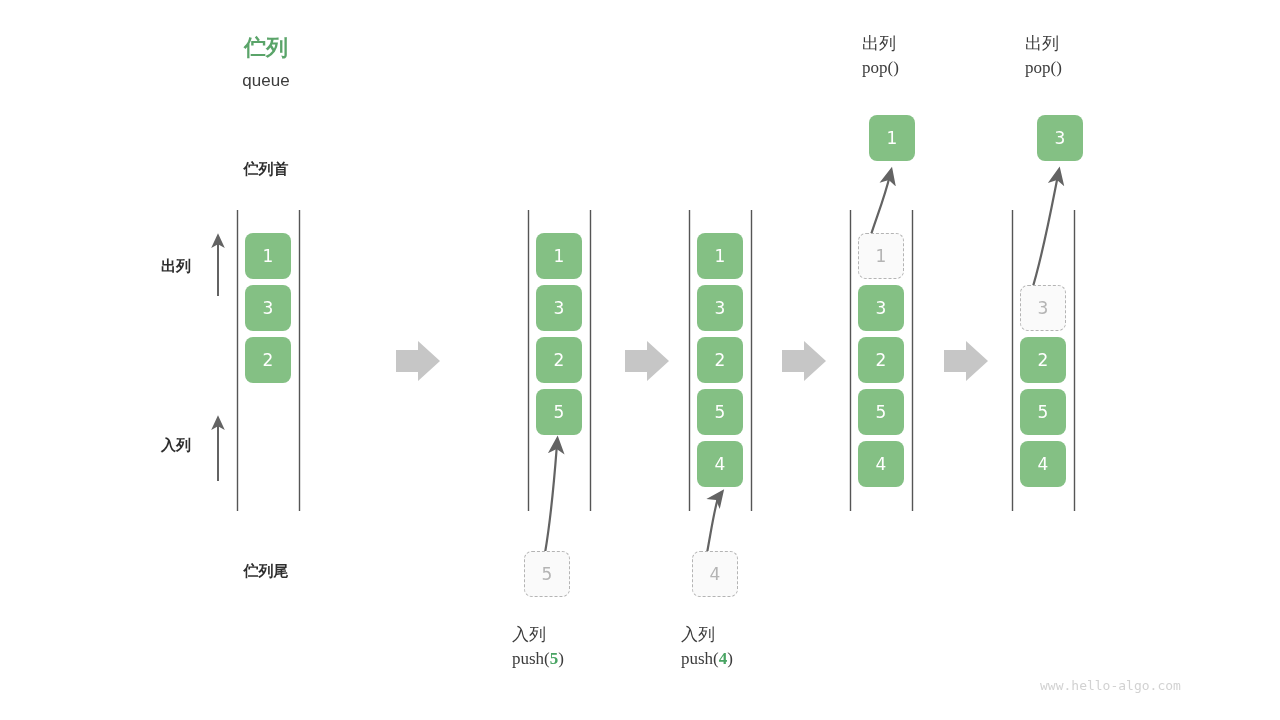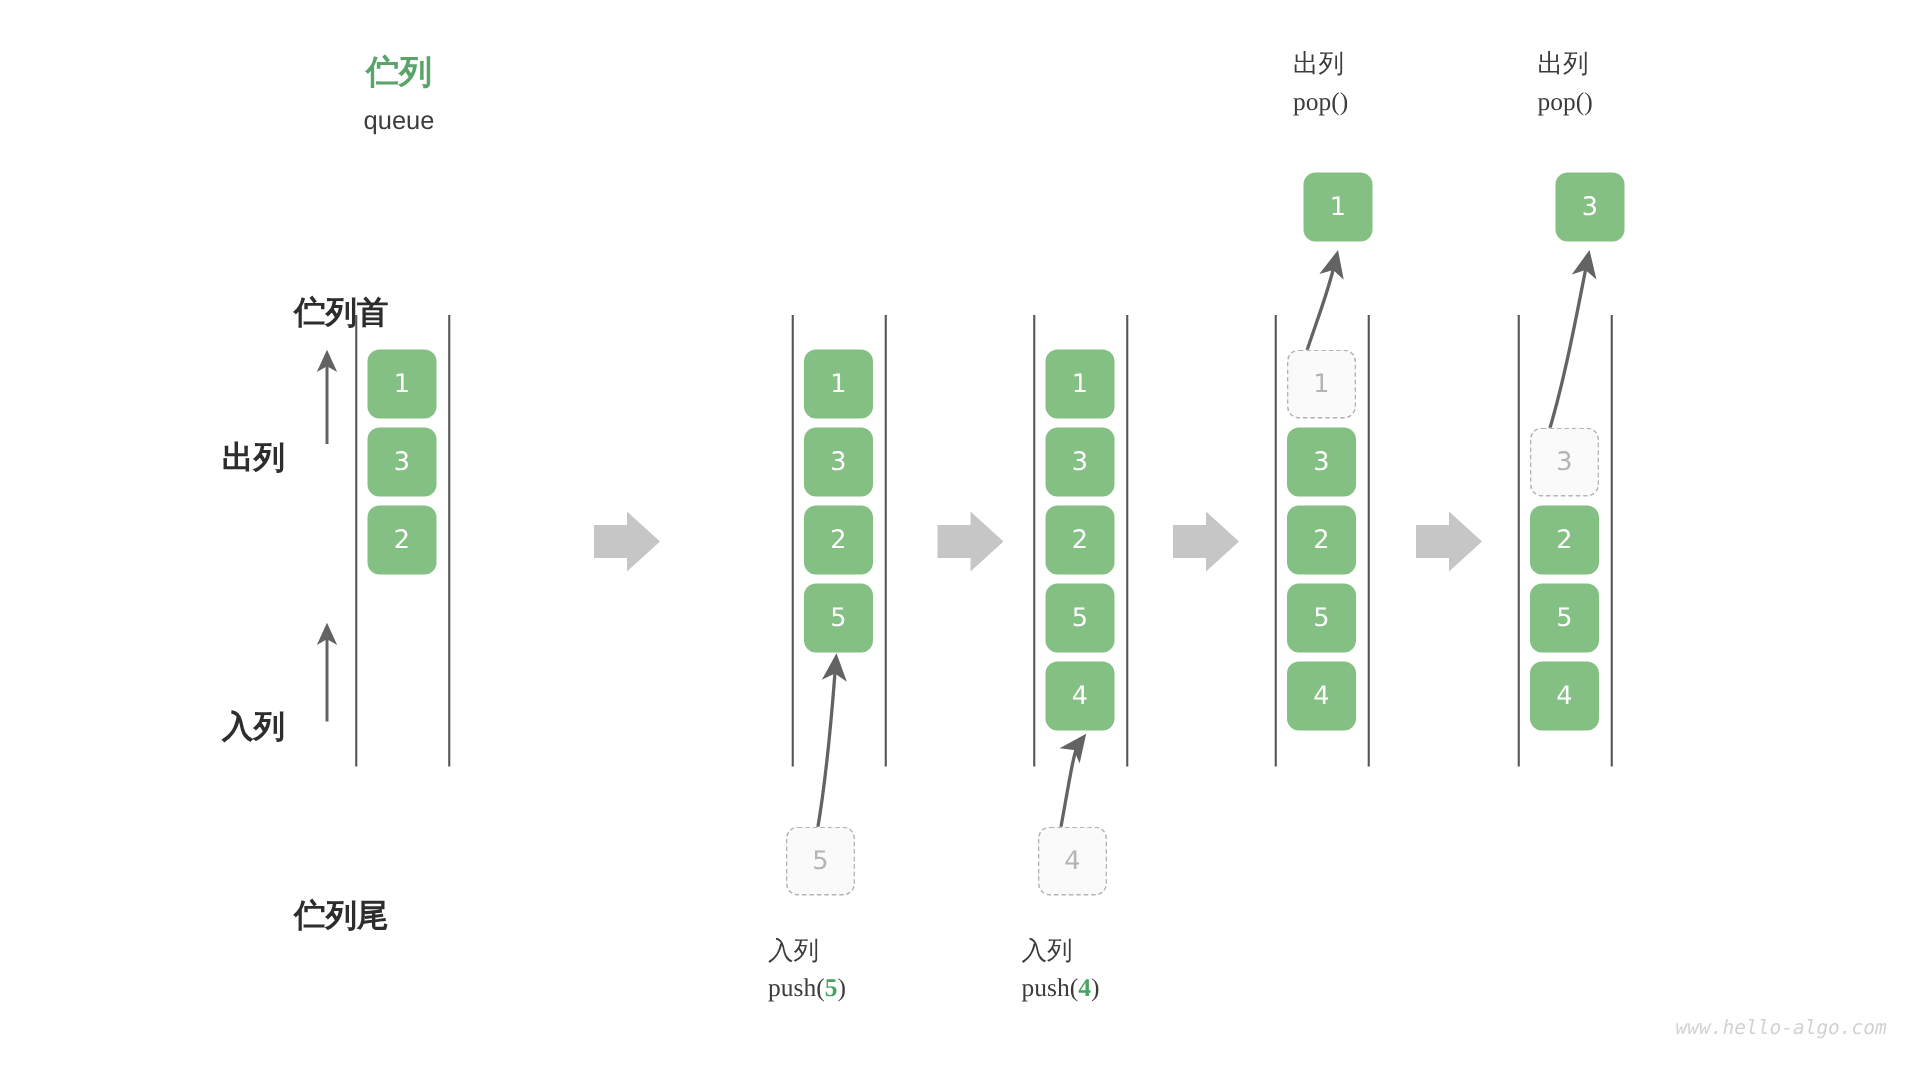--- a/index.html
+++ b/index.html
@@ -34,25 +34,25 @@
   .title-en {
     font-family: Liberation Sans, sans-serif;
     font-size: 17px;
     color: #3c3c3c;
     text-align: center;
     white-space: nowrap;
   }
 
   
   .side-label {
-    font-size: 21px;
+    font-size: 15px;
     font-weight: bold;
     color: #2d2d2d;
     white-space: nowrap;
-    margin-top: 34px;
+    text-align: center;
   }
 
   
   .op-label {
     text-align: left;
     white-space: nowrap;
     line-height: 1.45;
   }
   .op-label .op-zh {
     font-size: 17px;
@@ -218,15 +218,15 @@
     <span class="op-code"><span>pop(</span><span class="num"></span><span>)</span></span>
   </div>
   <div class="abs box" style="left:1037px; top:115px;">3</div>
   <div class="abs" style="left:1020px; top:285px;">
     <div class="box ghost" style="position:absolute; left:0; top:0;">3</div>
     <div class="box" style="position:absolute; left:0; top:52px;">2</div>
     <div class="box" style="position:absolute; left:0; top:104px;">5</div>
     <div class="box" style="position:absolute; left:0; top:156px;">4</div>
   </div>
 
-  <div class="abs watermark" style="left:1117px; top:678px;font-style:italic;">www.hello-algo.com</div>
+  <div class="abs watermark" style="left:1040px; top:678px;">www.hello-algo.com</div>
 
 </div>
 
 </body></html>

